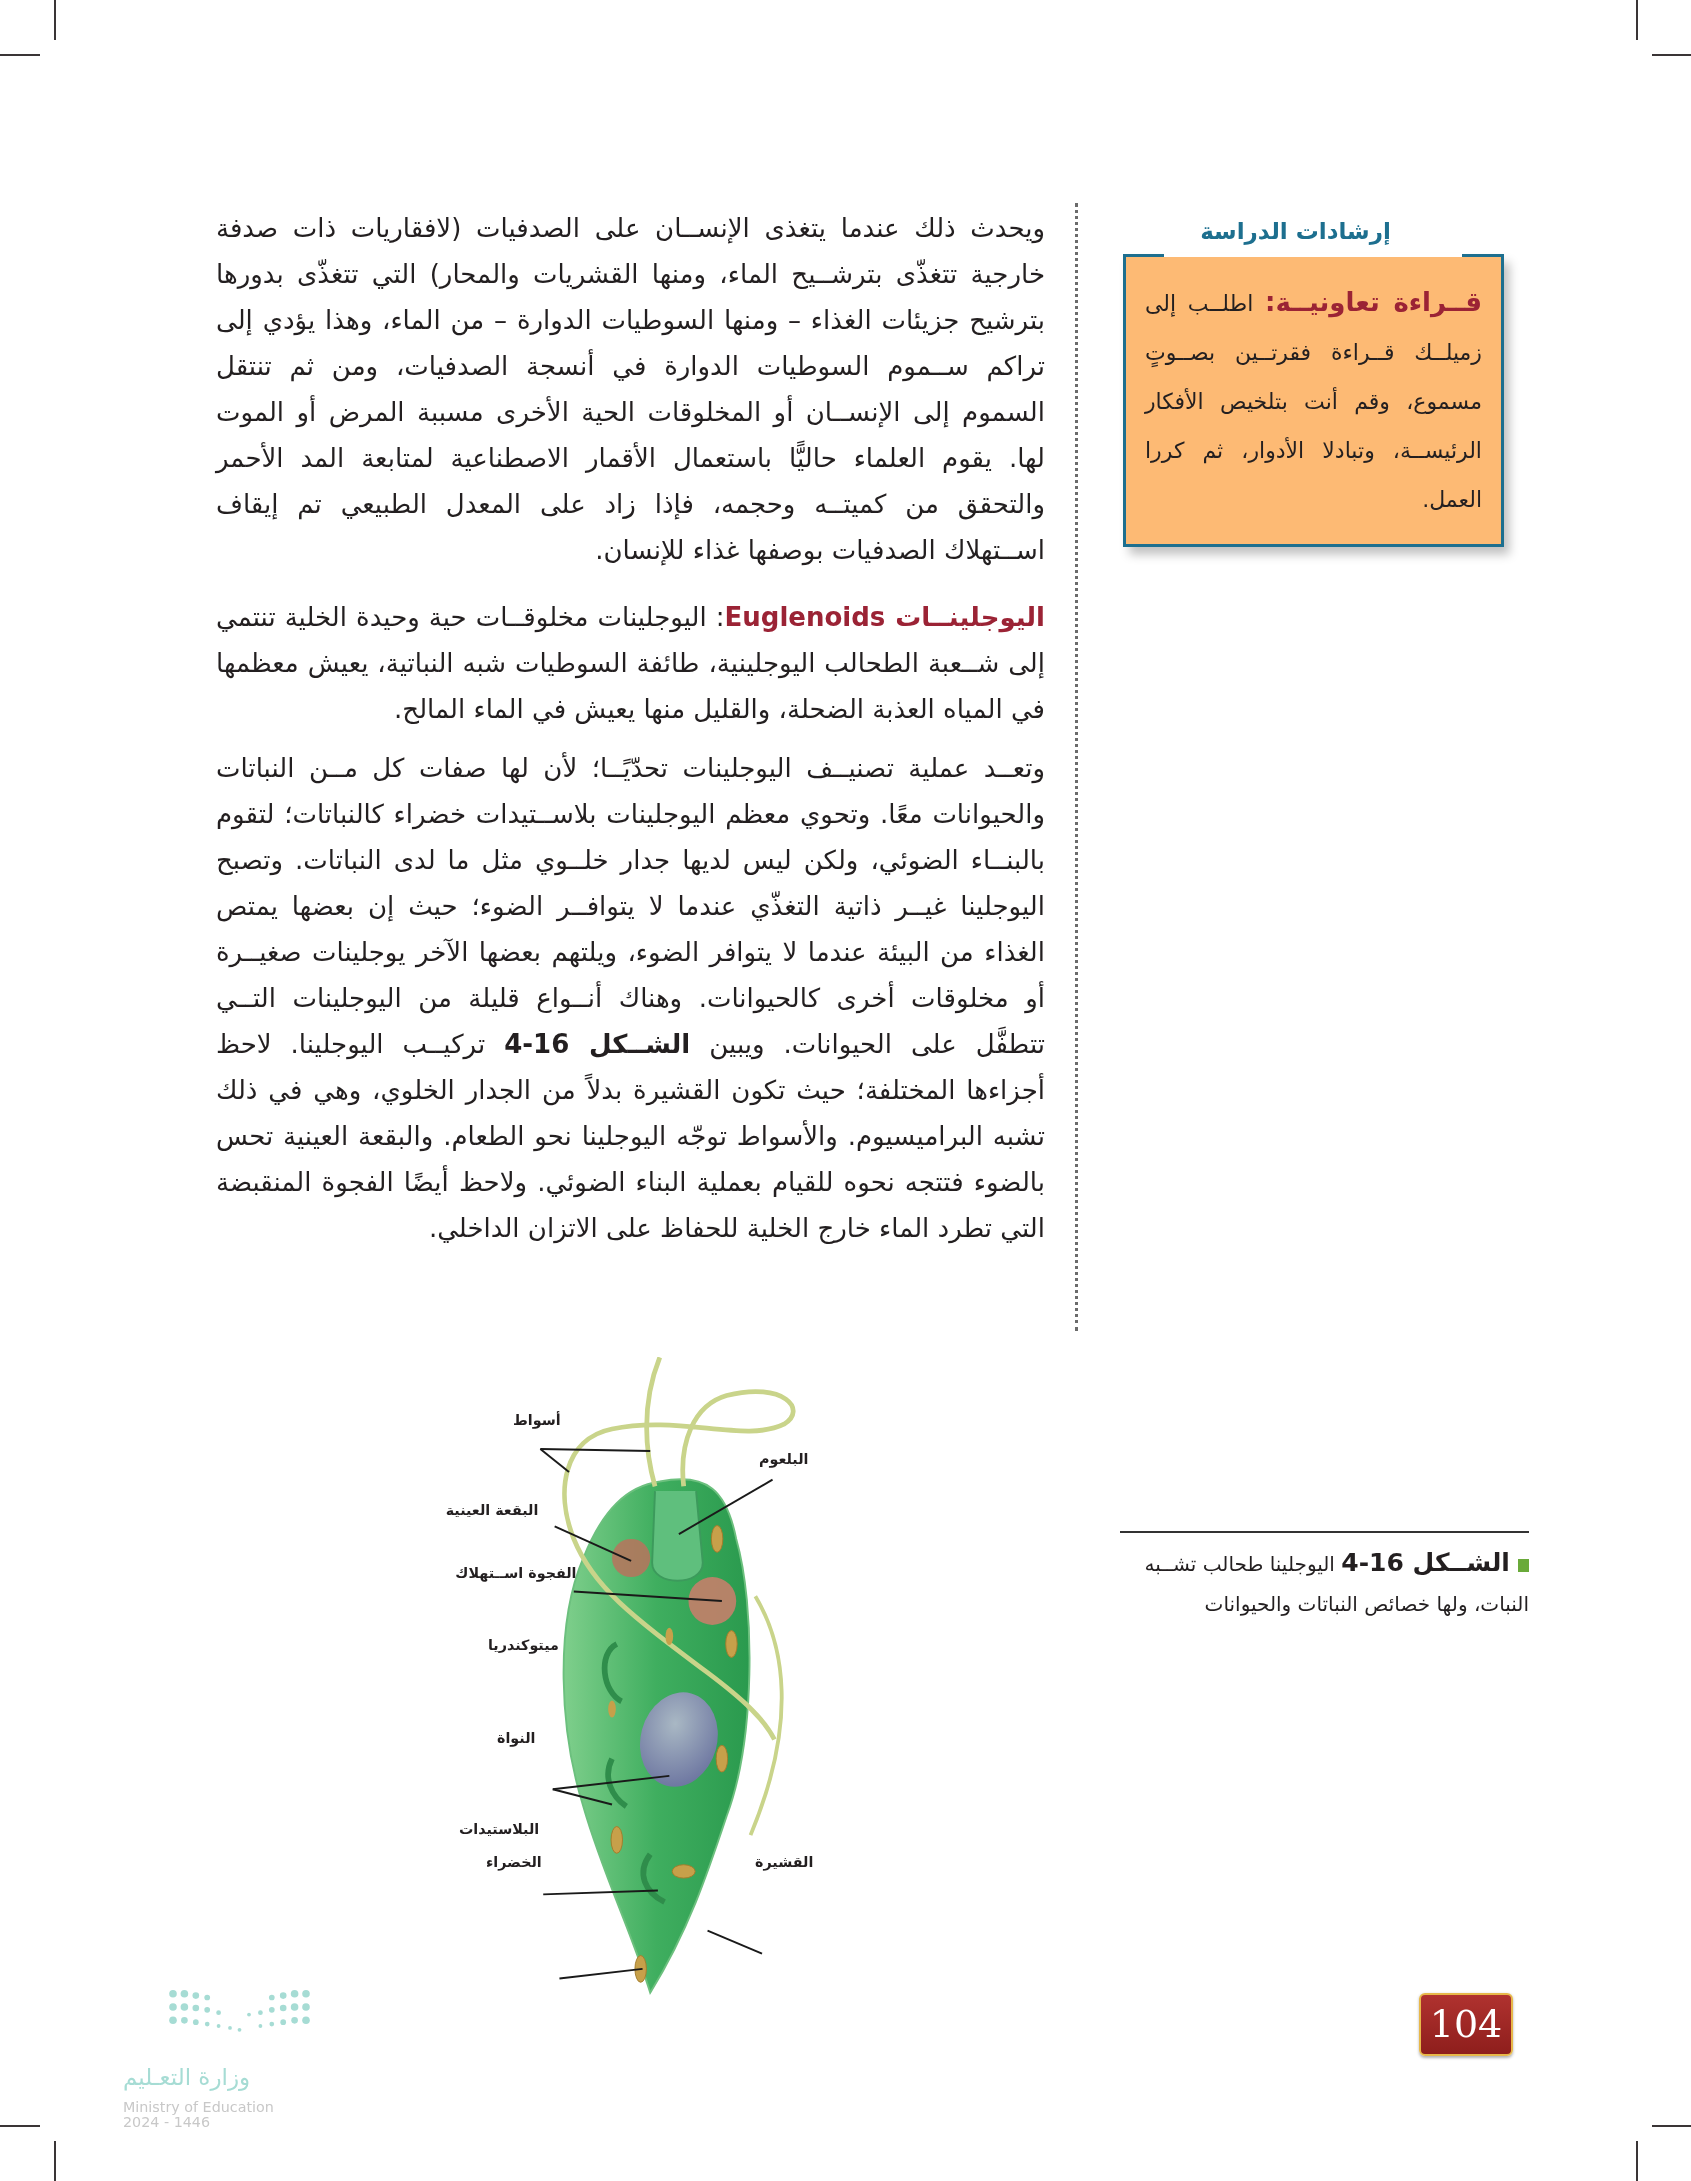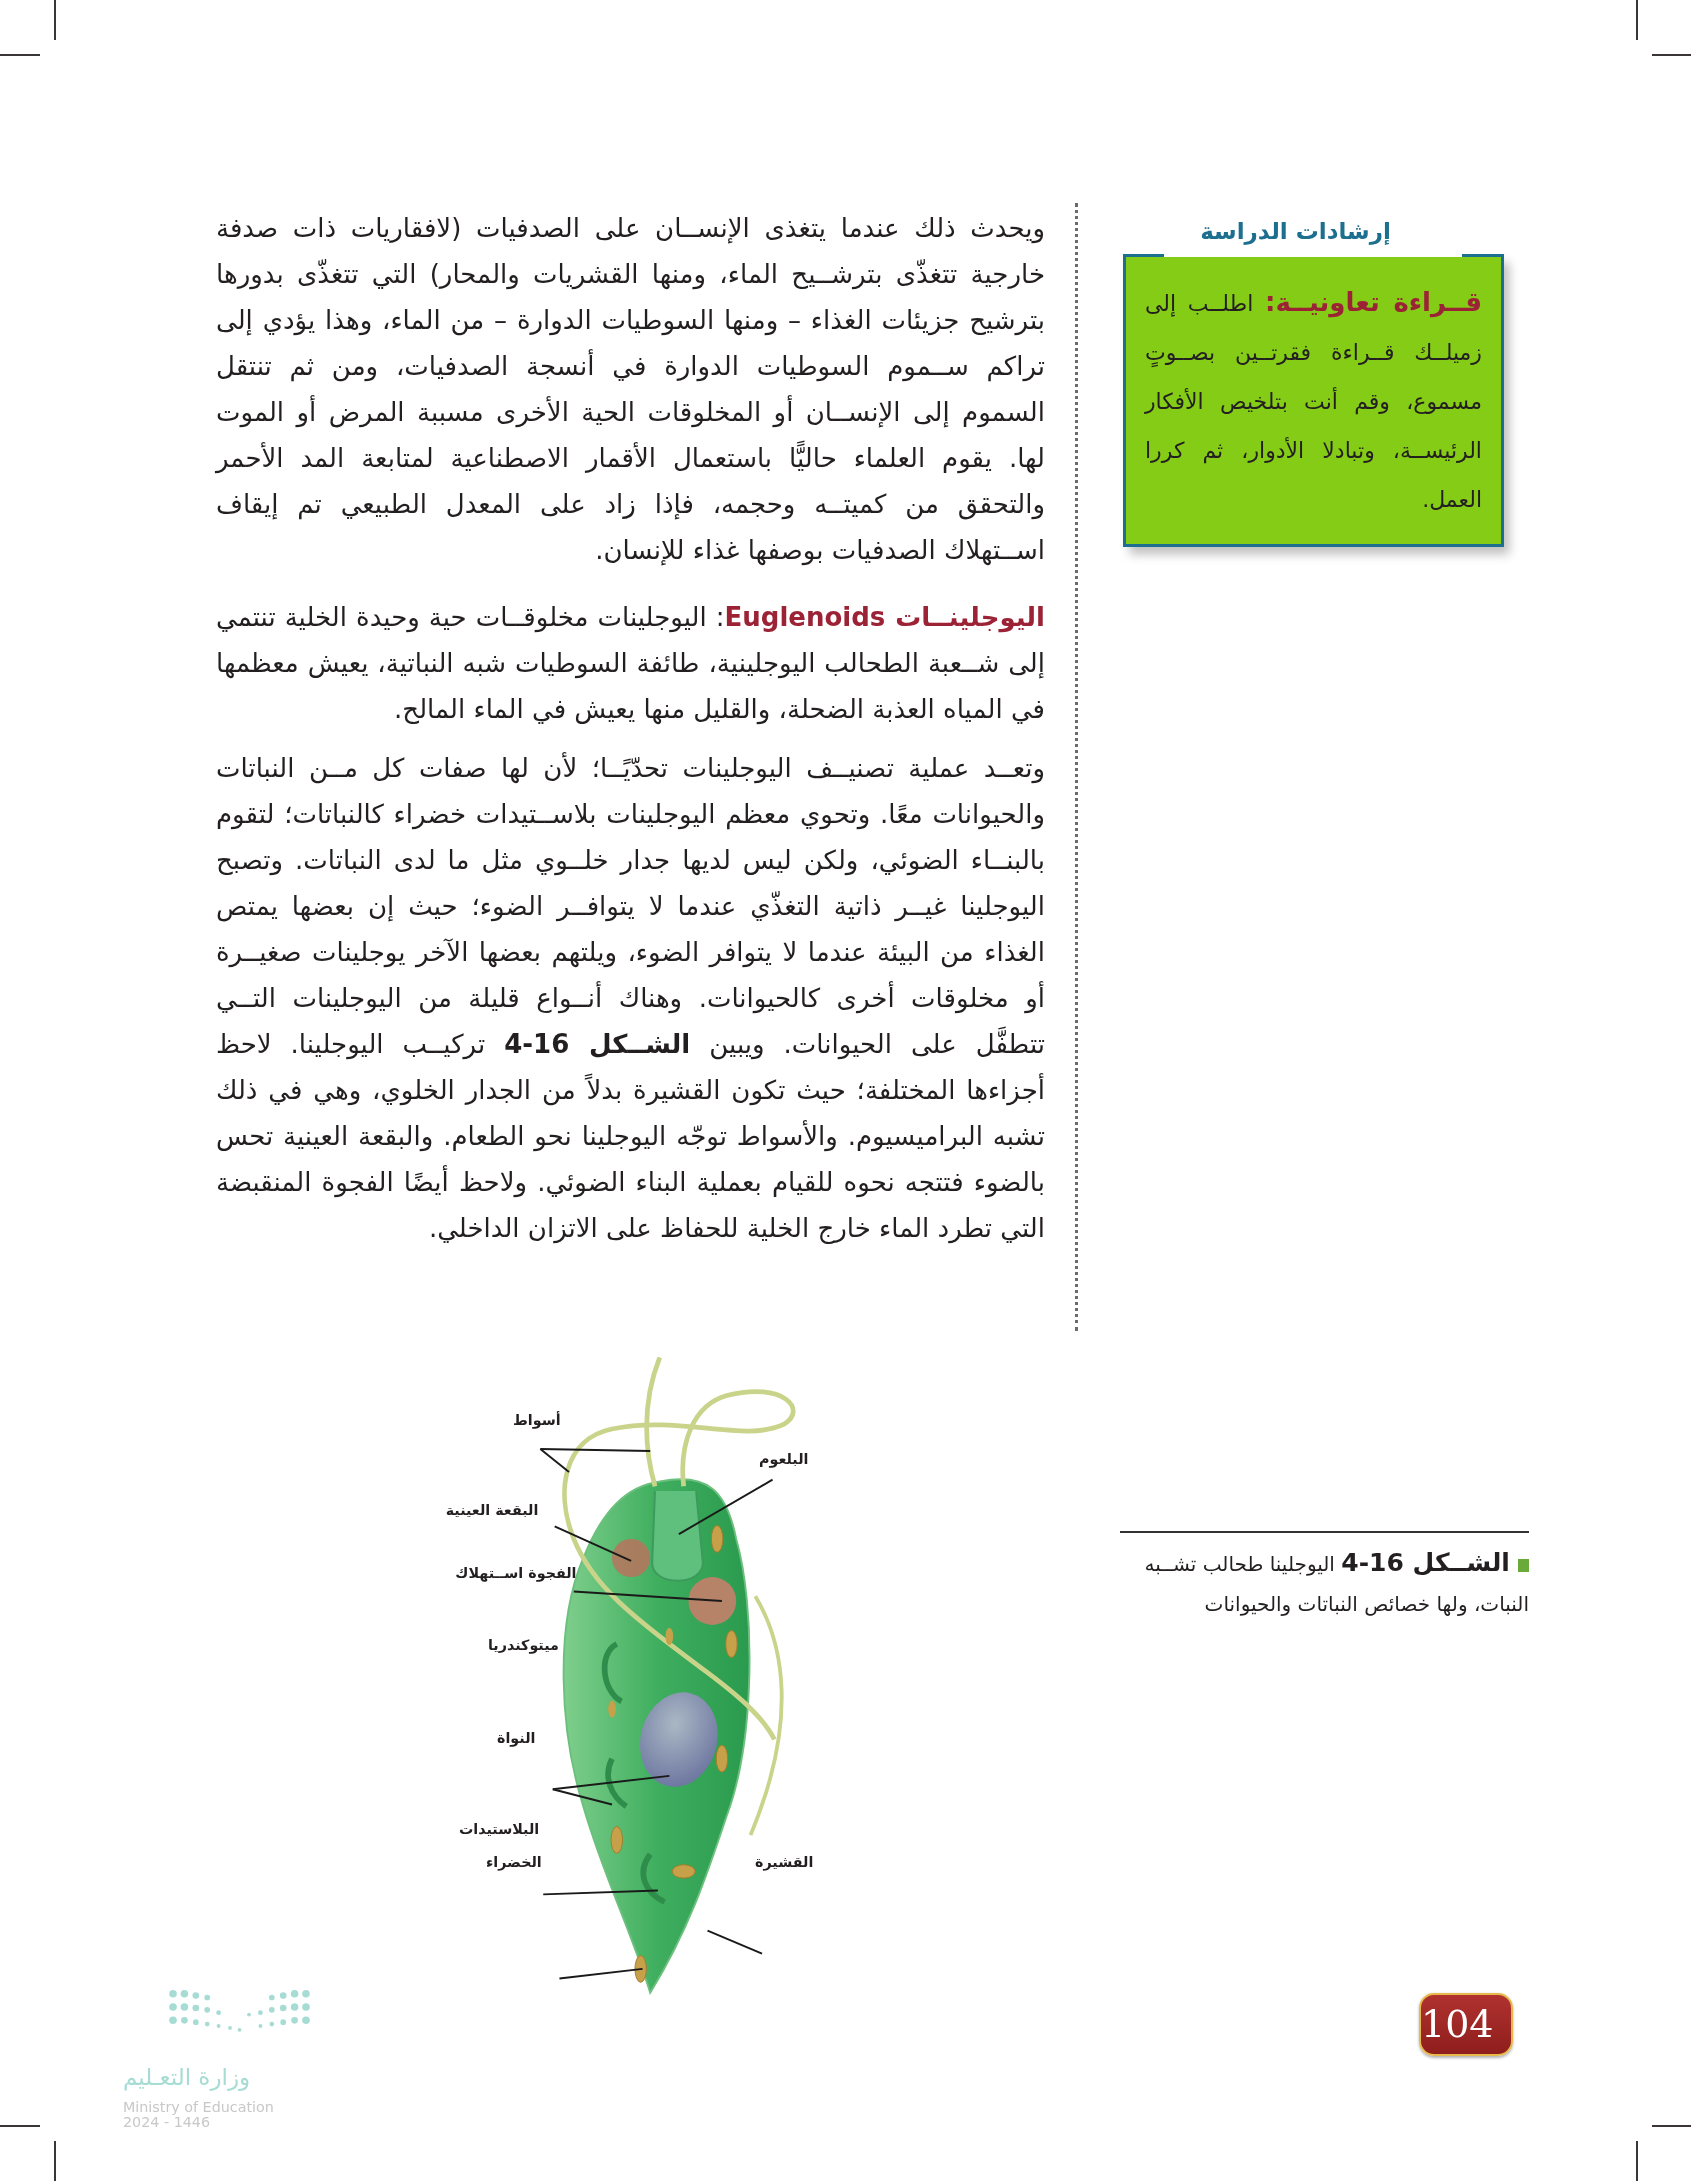--- a/index.html
+++ b/index.html
@@ -11,35 +11,35 @@
   .body-col p { margin: 8px; }
   .p-gap { margin-top: 13.4px !important; }
   .term { color: #9b2335; font-weight: bold; }
   .bold { font-weight: bold; }
   .divider { position: absolute; left: 1075px; top: 203px; width: 0; height: 1128px;
              border-left: 3.8px dotted #6b6b6b; }
   .sidebar-title { position: absolute; left: 1176px; top: 218px; width: 239px; text-align: center;
                    direction: rtl; color: #1d6f8f; font-weight: bold; font-size: 23px; }
   .tip-box { position: absolute; left: 1123px; top: 254px; width: 375px; height: 287px;
              border: 3.8px solid #1d6f8f; box-shadow: 5.7px 7.6px 9.6px rgba(0,0,0,0.25);
-             background: #84cc16; }
+             background: #fdba74; }
   .tip-gap { position: absolute; top: -3.8px; left: 38px; width: 298px; height: 3.8px; background: #fff; }
   .tip-text { position: absolute; left: 19px; right: 19px; top: 21px; direction: rtl;
               font-size: 22px; line-height: 49px; text-align: justify; }
   .tip-head { color: #9b2335; font-weight: bold; font-size: 26px; }
   .caption-rule { position: absolute; left: 1120px; top: 1531px; width: 409px; height: 1.9px; background: #333; }
   .caption { position: absolute; left: 1120px; top: 1543px; width: 409px; direction: rtl;
              font-size: 20px; line-height: 40px; }
   .cap-square { display: inline-block; width: 11.5px; height: 13.4px; background: #6aaa3a; margin-left: 7.6px; vertical-align: middle; }
   .cap-fig { font-weight: bold; font-size: 25px; }
   .diagram { position: absolute; left: 440px; top: 1357px; width: 430px; height: 660px; }
   .label { position: absolute; direction: rtl; font-size: 14.3px; font-weight: bold; color: #231f20; white-space: nowrap; }
   .page-badge { position: absolute; left: 1419px; top: 1993px; width: 90px; height: 59px;
-                background: linear-gradient(#b0322f, #8e1e1c); border: 2.9px solid #e7b84a; border-radius: 15px;
-                color: #fff; font-family: "DejaVu Serif", serif; font-size: 38px; text-align: left; line-height: 59px;
+                background: linear-gradient(#b0322f, #8e1e1c); border: 2.9px solid #e7b84a; border-radius: 6px;
+                color: #fff; font-family: "DejaVu Serif", serif; font-size: 38px; text-align: center; line-height: 59px;
                 box-shadow: 0 1.9px 2.9px rgba(0,0,0,0.3); }
   .logo { position: absolute; left: 96px; top: 1988px; width: 229px; height: 134px; }
   .logo-ar { position: absolute; left: 27px; top: 76px; font-size: 23px; color: #a6dcd4; direction: rtl; }
   .logo-en { position: absolute; left: 27px; top: 111px; font-size: 14.3px; color: #c8c8c8; }
   .logo-yr { position: absolute; left: 27px; top: 126px; font-size: 14.3px; color: #c8c8c8; text-align: center; }
 </style>
 </head>
 <body>
 
 <div class="crop" style="left:54px;top:0;width:1.9px;height:40px;"></div>

